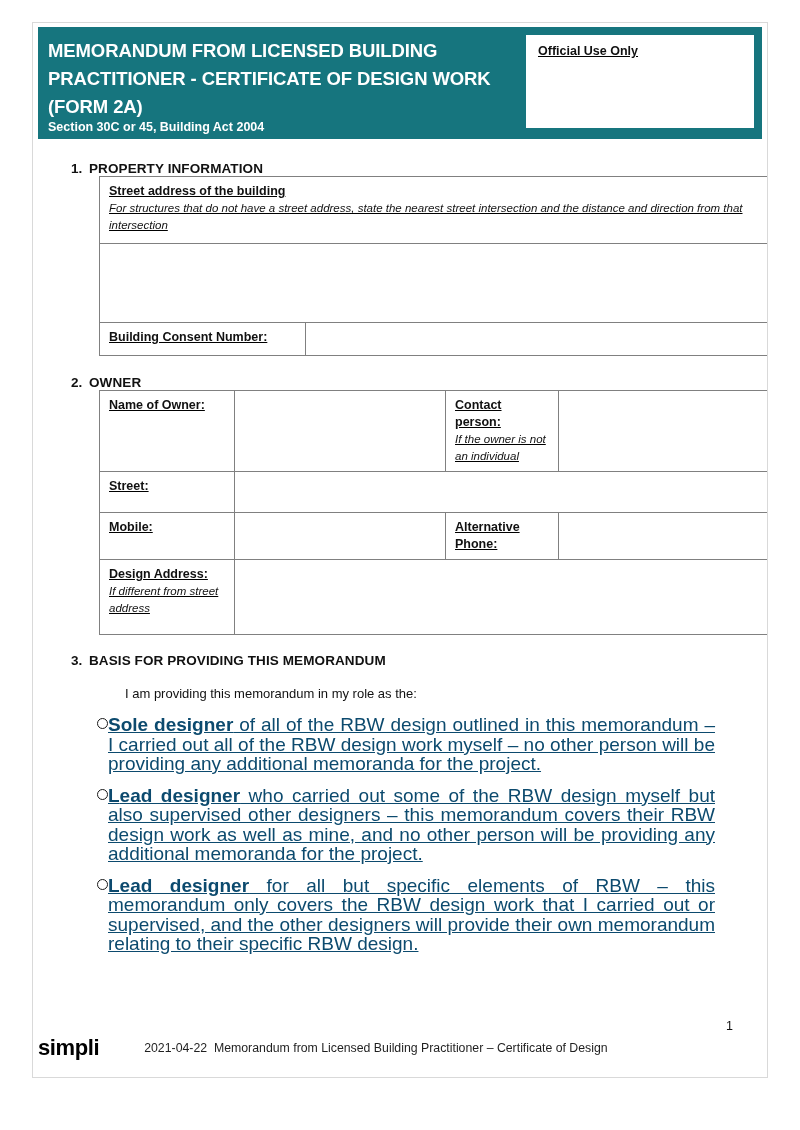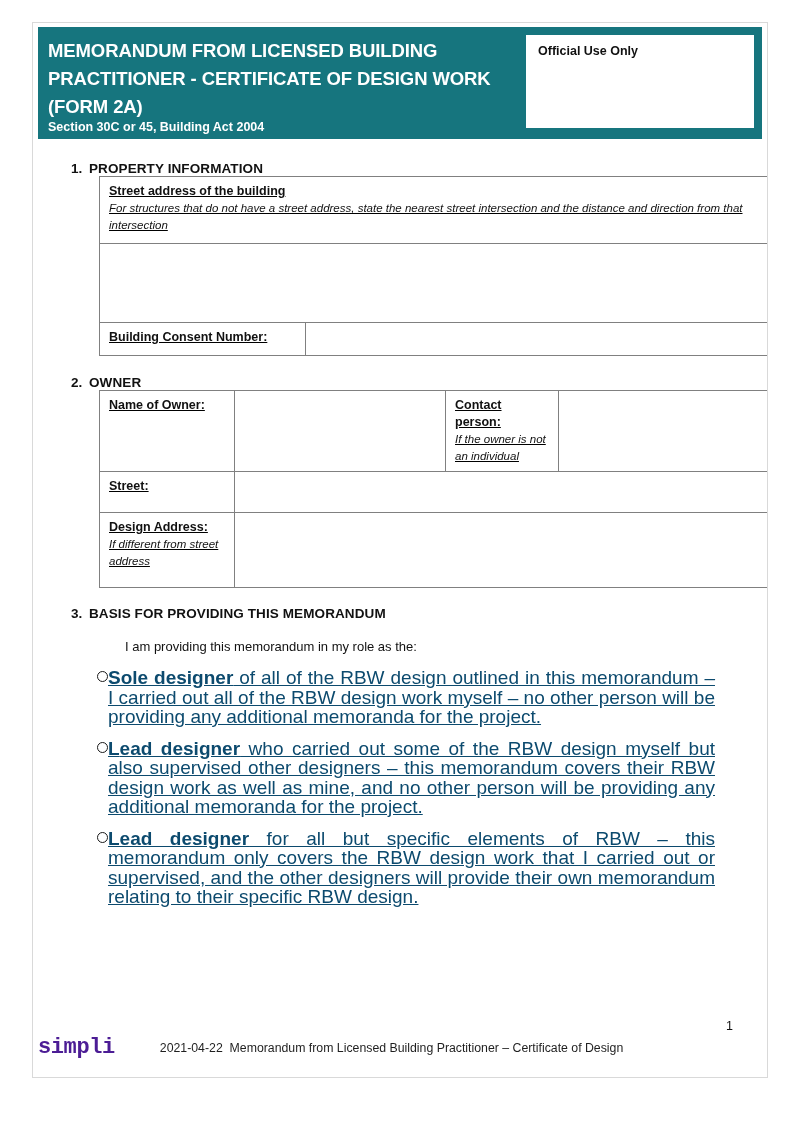--- a/index.html
+++ b/index.html
@@ -57,20 +57,21 @@
   }
   .official-box {
     position: absolute;
     right: 8px;
     top: 8px;
     width: 228px;
     height: 93px;
     background: #ffffff;
     box-sizing: border-box;
     padding: 9px 0 0 12px;
+    text-decoration: underline;
   }
   .official-box-label {
     font-size: 12.5px;
     font-weight: 700;
     color: #111111;
   }
 
   
   .content {
     padding: 0 26px 0 26px;
@@ -275,20 +276,26 @@
           <td class="blank"></td>
           <td class="lbl">
             <span>Contact person:</span>
             <span class="hint">If the owner is not an individual</span>
           </td>
           <td class="blank"></td>
         </tr>
         <tr>
           <td class="lbl t2-r2">Street:</td>
           <td class="blank" colspan="3"></td>
+        </tr>
+        <tr>
+          <td class="lbl t2-r3">Mobile:</td>
+          <td class="blank"></td>
+          <td class="lbl">Alternative Phone:</td>
+          <td class="blank"></td>
         </tr>
         <tr>
           <td class="lbl t2-r5">
             <span>Design Address:</span>
             <span class="hint">If different from street address</span>
           </td>
           <td class="blank" colspan="3"></td>
         </tr>
       </tbody>
     </table>
@@ -318,20 +325,20 @@
           <span class="radio"></span>
         </span>
         <span class="option-text"><b>Lead designer</b> for all but specific elements of RBW – this memorandum only covers the RBW design work that I carried out or supervised, and the other designers will provide their own memorandum relating to their specific RBW design.</span>
       </li>
     </ul>
 
   </div>
 
   <div class="page-number">1</div>
   <div class="footer">
-    <span class="logo" style="color: #4c1d95; font-family: Liberation Mono, monospace;">simpli</span>
+    <span class="logo" style="color: #000000;">simpli</span>
     <span class="footer-text">
       <span>2021-04-22</span>&nbsp;
       <span>Memorandum from Licensed Building Practitioner – Certificate of Design</span>
     </span>
   </div>
 
 </div>
 
 </body></html>

